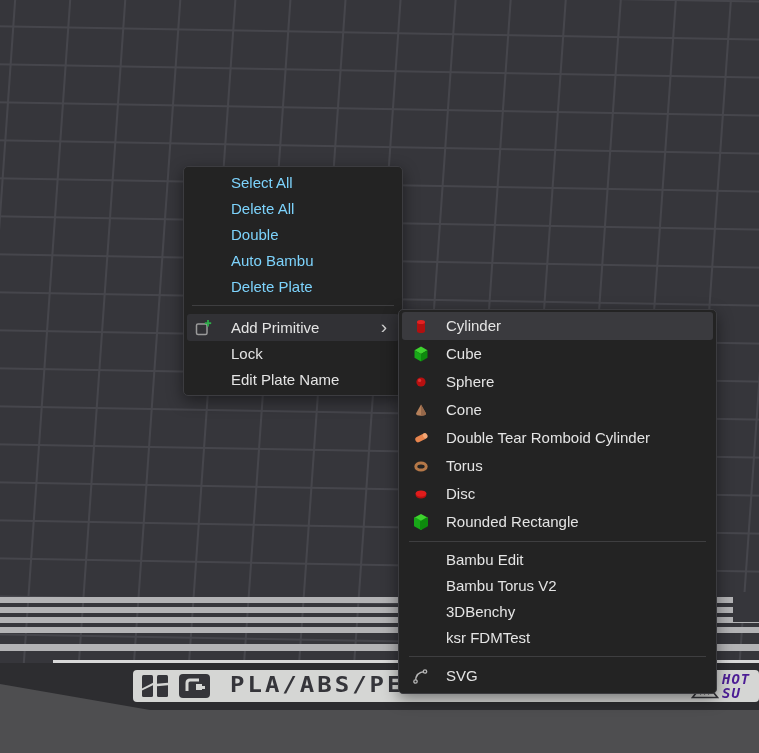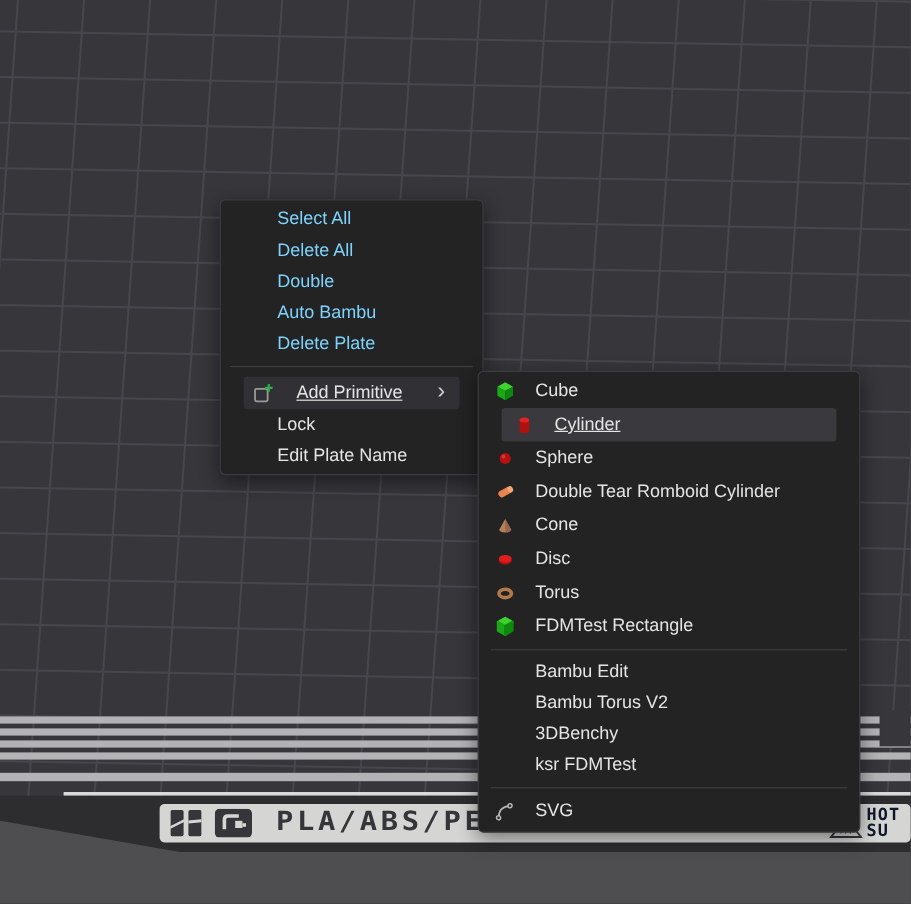--- a/index.html
+++ b/index.html
@@ -45,33 +45,33 @@
   #plate-material{
     position:absolute;left:97px;top:0;height:32px;line-height:33px;
     font-family:"DejaVu Sans Mono", monospace;font-weight:bold;font-size:24px;
     letter-spacing:3px;color:#35353a;transform:scaleY(.92);transform-origin:top left;
     white-space:nowrap;
   }
   #hot-warning-icon{position:absolute;left:558px;top:11px;width:28px;height:18px;}
   #hot-text{
     position:absolute;left:589px;top:2px;line-height:14px;
     font-family:"DejaVu Sans Mono", monospace;font-weight:bold;font-size:14px;
-    letter-spacing:1px;color:#0f172a;white-space:nowrap;
+    letter-spacing:1px;color:#4c1d95;white-space:nowrap;font-style:italic;
   }
   
   .menu{
     position:absolute;background:#232323;border:1px solid #3c3c40;border-radius:5px;
     box-shadow:0 5px 16px rgba(0,0,0,.45);box-sizing:border-box;
     font-size:15px;color:#e4e4e4;
   }
   #context-menu{left:183px;top:166px;width:220px;padding:3px 0 2px 0;z-index:10;}
   #sub-menu{left:398px;top:309px;width:319px;padding:2px 0 3px 0;z-index:11;}
   .mi{position:relative;height:26px;line-height:26px;padding-left:47px;cursor:default;}
   .mi.disabled{color:#7dd3fc;}
-  .row-hl{background:#313135;border-radius:3px;margin:0 19px;padding-left:44px;text-decoration:underline;}
+  .row-hl{background:#313135;border-radius:3px;margin:0 3px;padding-left:44px;}
   #add-primitive-row{height:27px;line-height:27px;}
   .sep{height:1px;background:#3e3e40;margin:5px 8px 8px 8px;}
   .sep2{height:1px;background:#3e3e40;margin:5px 10px;}
   .ico{position:absolute;left:10px;top:50%;transform:translateY(-50%);width:18px;height:18px;}
   .row-hl .ico{left:7px;}
   .chev{position:absolute;right:12px;top:0;font-size:19px;color:#cfcfcf;line-height:26px;}
   .smi{position:relative;height:28px;line-height:28px;padding-left:47px;cursor:default;}
   .smi .ico{left:13px;}
   .smi.row-hl{background:#3a3a3e;padding-left:44px;}
   .smi.row-hl .ico{left:10px;}
@@ -148,86 +148,86 @@
   <div class="mi">
     <span>Lock</span>
   </div>
   <div class="mi">
     <span>Edit Plate Name</span>
   </div>
 </div>
 
 <div class="menu" id="sub-menu">
 
+  <div class="smi row-hl">
+    <svg class="ico" viewBox="0 0 18 18">
+      <rect x="5" y="5" width="8" height="9" fill="#b01010"></rect>
+      <ellipse cx="9" cy="14" rx="4" ry="2" fill="#b01010"></ellipse>
+      <ellipse cx="9" cy="5" rx="4" ry="2.1" fill="#e32222"></ellipse>
+    </svg>
+    <span>Cylinder</span>
+  </div>
+
   <div class="smi">
     <svg class="ico" viewBox="0 0 18 18">
       <polygon points="9,1.5 15.5,5.2 9,8.9 2.5,5.2" fill="#3ed32e"></polygon>
       <polygon points="2.5,5.2 9,8.9 9,16.5 2.5,12.8" fill="#18a818"></polygon>
       <polygon points="15.5,5.2 9,8.9 9,16.5 15.5,12.8" fill="#0d8a0d"></polygon>
     </svg>
     <span>Cube</span>
   </div>
 
-  <div class="smi row-hl">
-    <svg class="ico" viewBox="0 0 18 18">
-      <rect x="5" y="5" width="8" height="9" fill="#b01010"></rect>
-      <ellipse cx="9" cy="14" rx="4" ry="2" fill="#b01010"></ellipse>
-      <ellipse cx="9" cy="5" rx="4" ry="2.1" fill="#e32222"></ellipse>
-    </svg>
-    <span>Cylinder</span>
-  </div>
-
   <div class="smi">
     <svg class="ico" viewBox="0 0 18 18">
       <circle cx="9" cy="9" r="4.6" fill="#b81010"></circle>
       <circle cx="7.6" cy="7.4" r="1.6" fill="#dd3535"></circle>
     </svg>
     <span>Sphere</span>
+  </div>
+
+  <div class="smi">
+    <svg class="ico" viewBox="0 0 18 18">
+      <path d="M9,3.5 L14,12.5 A5,2.2 0 0 1 4,12.5 Z" fill="#b5805a"></path>
+      <path d="M9,3.5 L14,12.5 A5,2.2 0 0 1 9,14.6 Z" fill="#96684a"></path>
+    </svg>
+    <span>Cone</span>
   </div>
 
   <div class="smi">
     <svg class="ico" viewBox="0 0 18 18">
       <g transform="rotate(-28 9 9)">
         <rect x="3" y="6.2" width="12" height="5.6" rx="2.6" fill="#e8854e"></rect>
         <ellipse cx="13.8" cy="9" rx="2.2" ry="2.7" fill="#f4a775"></ellipse>
       </g>
     </svg>
     <span>Double Tear Romboid Cylinder</span>
   </div>
 
   <div class="smi">
     <svg class="ico" viewBox="0 0 18 18">
-      <path d="M9,3.5 L14,12.5 A5,2.2 0 0 1 4,12.5 Z" fill="#b5805a"></path>
-      <path d="M9,3.5 L14,12.5 A5,2.2 0 0 1 9,14.6 Z" fill="#96684a"></path>
-    </svg>
-    <span>Cone</span>
+      <ellipse cx="9" cy="9.5" rx="5.2" ry="3.5" fill="none" stroke="#b57848" stroke-width="3"></ellipse>
+    </svg>
+    <span>Torus</span>
   </div>
 
   <div class="smi">
     <svg class="ico" viewBox="0 0 18 18">
       <ellipse cx="9" cy="10" rx="5.4" ry="3.4" fill="#b81010"></ellipse>
       <ellipse cx="9" cy="8.6" rx="5.4" ry="3.2" fill="#e01c1c"></ellipse>
     </svg>
     <span>Disc</span>
-  </div>
-
-  <div class="smi">
-    <svg class="ico" viewBox="0 0 18 18">
-      <ellipse cx="9" cy="9.5" rx="5.2" ry="3.5" fill="none" stroke="#b57848" stroke-width="3"></ellipse>
-    </svg>
-    <span>Torus</span>
   </div>
 
   <div class="smi">
     <svg class="ico" viewBox="0 0 18 18">
       <polygon points="9,2 15,5.4 9,8.8 3,5.4" fill="#3ed32e" stroke="#3ed32e" stroke-width="2" stroke-linejoin="round"></polygon>
       <polygon points="3,5.4 9,8.8 9,16 3,12.6" fill="#18a818" stroke="#18a818" stroke-width="2" stroke-linejoin="round"></polygon>
       <polygon points="15,5.4 9,8.8 9,16 15,12.6" fill="#0d8a0d" stroke="#0d8a0d" stroke-width="2" stroke-linejoin="round"></polygon>
     </svg>
-    <span>FDMTest Rectangle</span>
+    <span>Rounded Rectangle</span>
   </div>
 
   <div class="sep2"></div>
 
   <div class="mmi">
     <span>Bambu Edit</span>
   </div>
   <div class="mmi">
     <span>Bambu Torus V2</span>
   </div>

